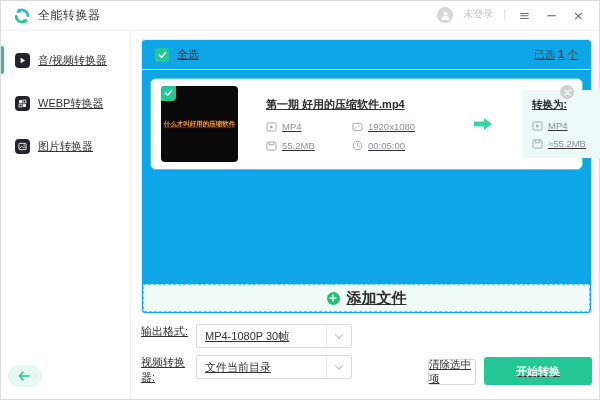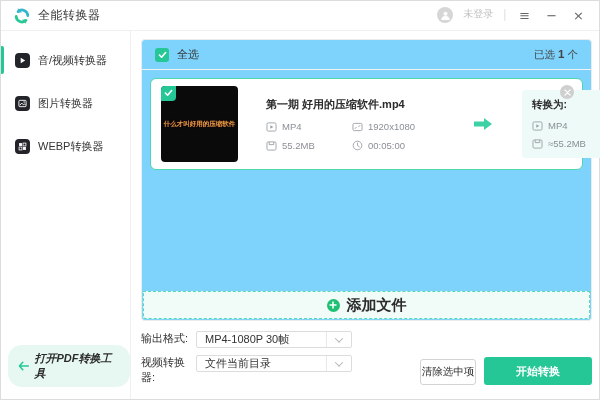--- a/index.html
+++ b/index.html
@@ -14,33 +14,33 @@
   .topbar { height:30px; flex:0 0 30px; display:flex; align-items:center; padding:0 12px; border-bottom:1px solid #f0f0f0; }
   .logo { width:18px; height:18px; margin-right:7px; }
   .app-title { font-size:12px; font-weight:normal; color:#333; letter-spacing:.5px; }
   .topbar-right { margin-left:auto; display:flex; align-items:flex-start; gap:10px; }
   .avatar { width:16px; height:16px; border-radius:50%; background:#d6d6d6; display:flex; align-items:center; justify-content:center; }
   .user-status { color:#c0c0c0; font-size:10px; cursor:pointer; }
   .tb-sep { color:#e0e0e0; font-size:12px; }
   .tb-btn { color:#666; font-size:13px; line-height:1; cursor:pointer; padding:2px 3px; font-family:"DejaVu Sans",sans-serif; }
 
   
-  .main-row { flex:1; display:flex; min-height:0; }
+  .main-row { flex:1; display:flex; min-height:0;text-decoration:underline; }
   .sidebar { width:130px; flex:0 0 130px; border-right:1px solid #f0f0f0; position:relative; padding-top:14px; }
   .side-item { position:relative; display:flex; align-items:center; gap:8px; height:30px; padding:0 0 0 14px; margin-bottom:13px; cursor:pointer; color:#333; }
   .side-item.active::before { content:""; position:absolute; left:0; top:1px; bottom:1px; width:3px; background:#25C796; border-radius:0 2px 2px 0; }
   .side-ico { width:15px; height:15px; background:#23242a; border-radius:4px; display:flex; align-items:center; justify-content:center; flex:0 0 15px; }
   .side-label { font-size:11px; }
   .pdf-tool { position:absolute; left:7px; bottom:12px; display:flex; align-items:center; gap:5px; background:#e7f8f2; border-radius:14px; padding:6px 12px 6px 10px; cursor:pointer; }
   .pdf-tool span.txt { font-size:11px; font-weight:bold; font-style:italic; color:#2b2b2b; }
 
   .content { flex:1; display:flex; flex-direction:column; padding:8px 7px 14px 10px; min-width:0; }
 
   
-  .panel { flex:1; border:1px solid #ebebeb; border-radius:4px; display:flex; flex-direction:column; min-height:0; background:#7dd3fc; }
+  .panel { flex:1; border:1px solid #ebebeb; border-radius:4px; display:flex; flex-direction:column; min-height:0; background:#0ea5e9; }
   .panel-head { height:30px; flex:0 0 30px; display:flex; align-items:center; padding:0 13px; border-bottom:1px solid #f2f2f2; }
   .checkbox { width:14px; height:14px; border-radius:3px; background:#25C796; display:flex; align-items:center; justify-content:center; cursor:pointer; flex:0 0 14px; }
   .panel-head .lbl { margin-left:8px; color:#333; }
   .sel-count { margin-left:auto; color:#444; font-size:10.5px; }
   .sel-count b { font-size:11.5px; margin:0 3px; }
 
   .list-area { flex:1; padding:8px; min-height:0; }
 
   
   .card { position:relative; border:1px solid #4ED6AE; border-radius:6px; background:#fff; display:flex; align-items:center; padding:8px 10px; gap:28px; height:92px; cursor:default; }
@@ -64,26 +64,26 @@
   
   .add-strip { flex:0 0 28px; margin:0 1px 1px; border:1px dashed #57d9b6; background:#f1fbf8; border-radius:0 0 3px 3px; display:flex; align-items:center; justify-content:center; gap:7px; cursor:pointer; }
   .add-strip .txt { font-weight:bold; font-size:15px; color:#2b2b2b; }
   .plus-ico { width:13px; height:13px; border-radius:50%; background:#1fbf74; display:flex; align-items:center; justify-content:center; }
 
   
   .bottom-bar { flex:0 0 auto; display:flex; justify-content:space-between; align-items:flex-end; padding-top:10px; }
   .form-col { display:flex; flex-direction:column; gap:7px; }
   .form-row { display:flex; align-items:flex-start; }
   .form-row .flabel { width:55px; color:#333; font-size:11px; }
-  .select { position:relative; width:156px; height:17px; border:1px solid #dcdcdc; border-radius:2px; background:#fff; display:flex; align-items:center; padding:0 30px 0 8px; cursor:pointer; color:#333; font-size:11px; }
+  .select { position:relative; width:156px; height:24px; border:1px solid #dcdcdc; border-radius:2px; background:#fff; display:flex; align-items:center; padding:0 30px 0 8px; cursor:pointer; color:#333; font-size:11px; }
   .select .chev-zone { position:absolute; right:0; top:0; bottom:0; width:25px; border-left:1px solid #e8e8e8; display:flex; align-items:center; justify-content:center; }
   .chev { width:6px; height:6px; border-right:1.4px solid #b5b5b5; border-bottom:1.4px solid #b5b5b5; transform:rotate(45deg) translate(-1px,-1px); }
 
   .btn-row { display:flex; align-items:flex-end; gap:8px; }
-  .btn-clear { width:56px; height:26px; border:1px solid #d4d4d4; border-radius:3px; background:#fff; color:#333; font-size:10.5px; display:flex; align-items:center; justify-content:center; cursor:pointer; }
+  .btn-clear { width:48px; height:26px; border:1px solid #d4d4d4; border-radius:3px; background:#fff; color:#333; font-size:10.5px; display:flex; align-items:center; justify-content:center; cursor:pointer; }
   .btn-start { width:108px; height:28px; border-radius:3px; background:#25C796; color:#fff; font-size:11px; font-weight:bold; display:flex; align-items:center; justify-content:center; cursor:pointer; }
 </style>
 </head>
 <body>
 
 <div class="window">
 
   <div class="topbar">
     <svg class="logo" viewBox="0 0 20 20">
       <path d="M16.5 9.5 A6.5 6.5 0 0 0 5.5 5.2" fill="none" stroke="#35b6cc" stroke-width="3" stroke-linecap="round"></path>
@@ -114,44 +114,43 @@
         <span class="side-ico">
           <svg width="9" height="9" viewBox="0 0 10 10">
               <path d="M3 2 L8 5 L3 8 Z" fill="#fff"></path>
             </svg>
         </span>
         <span class="side-label">音/视频转换器</span>
       </div>
       <div class="side-item">
         <span class="side-ico">
           <svg width="9" height="9" viewBox="0 0 10 10">
-              <rect x="1" y="1.5" width="8" height="7" rx="1" fill="none" stroke="#fff" stroke-width="1"></rect>
-              <path d="M2 7 L4.2 4.5 L6 6.5 L7.2 5.4 L8.5 7" fill="none" stroke="#fff" stroke-width="1"></path>
-              <circle cx="6.8" cy="3.4" r=".8" fill="#fff"></circle>
-            </svg>
-        </span>
-        <span class="side-label">图片转换器</span>
-      </div>
-      <div class="side-item">
-        <span class="side-ico">
-          <svg width="9" height="9" viewBox="0 0 10 10">
               <rect x="1.2" y="1.2" width="3.2" height="3.2" fill="#fff"></rect>
               <rect x="5.6" y="1.2" width="3.2" height="3.2" fill="none" stroke="#fff" stroke-width=".9"></rect>
               <rect x="1.2" y="5.6" width="3.2" height="3.2" fill="none" stroke="#fff" stroke-width=".9"></rect>
               <rect x="5.6" y="5.6" width="3.2" height="3.2" fill="#fff"></rect>
             </svg>
         </span>
         <span class="side-label">WEBP转换器</span>
       </div>
+      <div class="side-item">
+        <span class="side-ico">
+          <svg width="9" height="9" viewBox="0 0 10 10">
+              <rect x="1" y="1.5" width="8" height="7" rx="1" fill="none" stroke="#fff" stroke-width="1"></rect>
+              <path d="M2 7 L4.2 4.5 L6 6.5 L7.2 5.4 L8.5 7" fill="none" stroke="#fff" stroke-width="1"></path>
+              <circle cx="6.8" cy="3.4" r=".8" fill="#fff"></circle>
+            </svg>
+        </span>
+        <span class="side-label">图片转换器</span>
+      </div>
 
       <div class="pdf-tool">
         <svg width="12" height="10" viewBox="0 0 12 10">
             <path d="M5 1 L1.5 5 L5 9 M1.5 5 H11" fill="none" stroke="#25C796" stroke-width="1.6" stroke-linecap="round" stroke-linejoin="round"></path>
           </svg>
-        <span class="txt">打开PDF转换工具</span>
       </div>
     </div>
 
     <div class="content">
       <div class="panel">
         <div class="panel-head">
           <span class="checkbox">
             <svg width="9" height="8" viewBox="0 0 10 9">
                 <path d="M1.5 4.5 L4 7 L8.5 1.8" fill="none" stroke="#fff" stroke-width="1.8" stroke-linecap="round" stroke-linejoin="round"></path>
               </svg>

